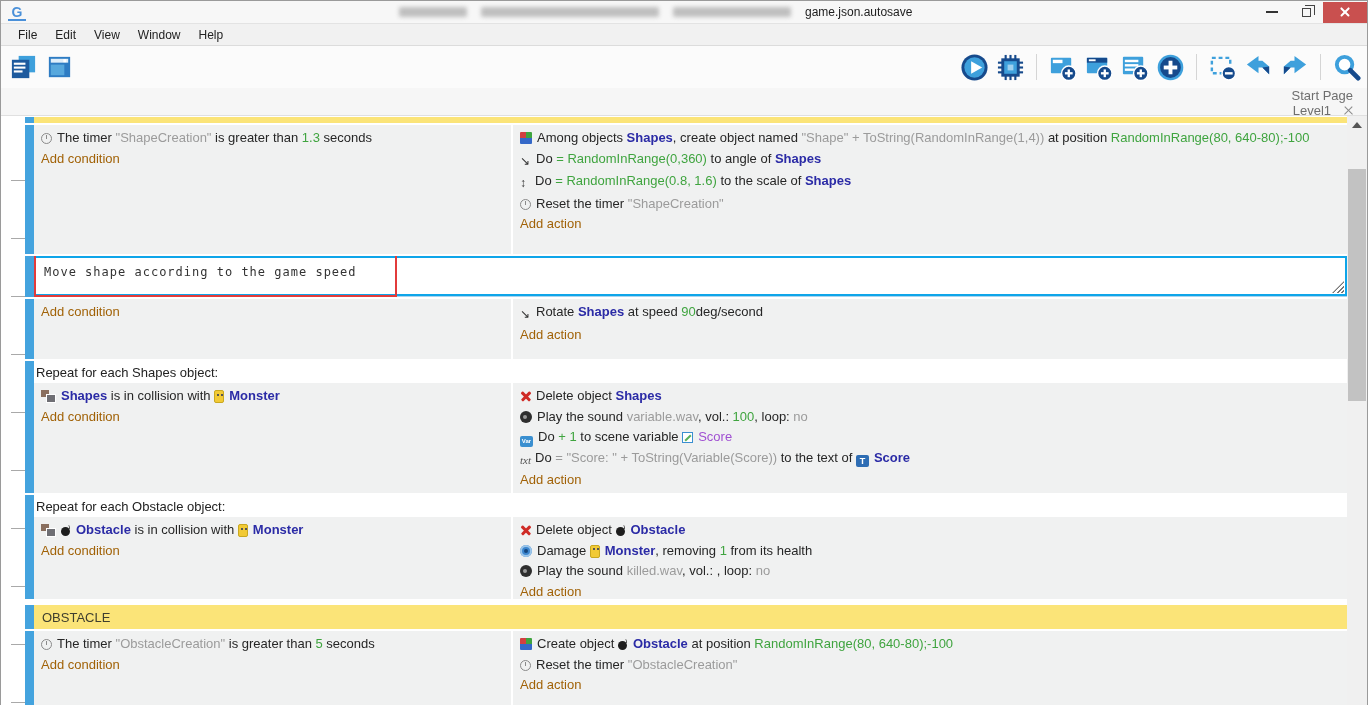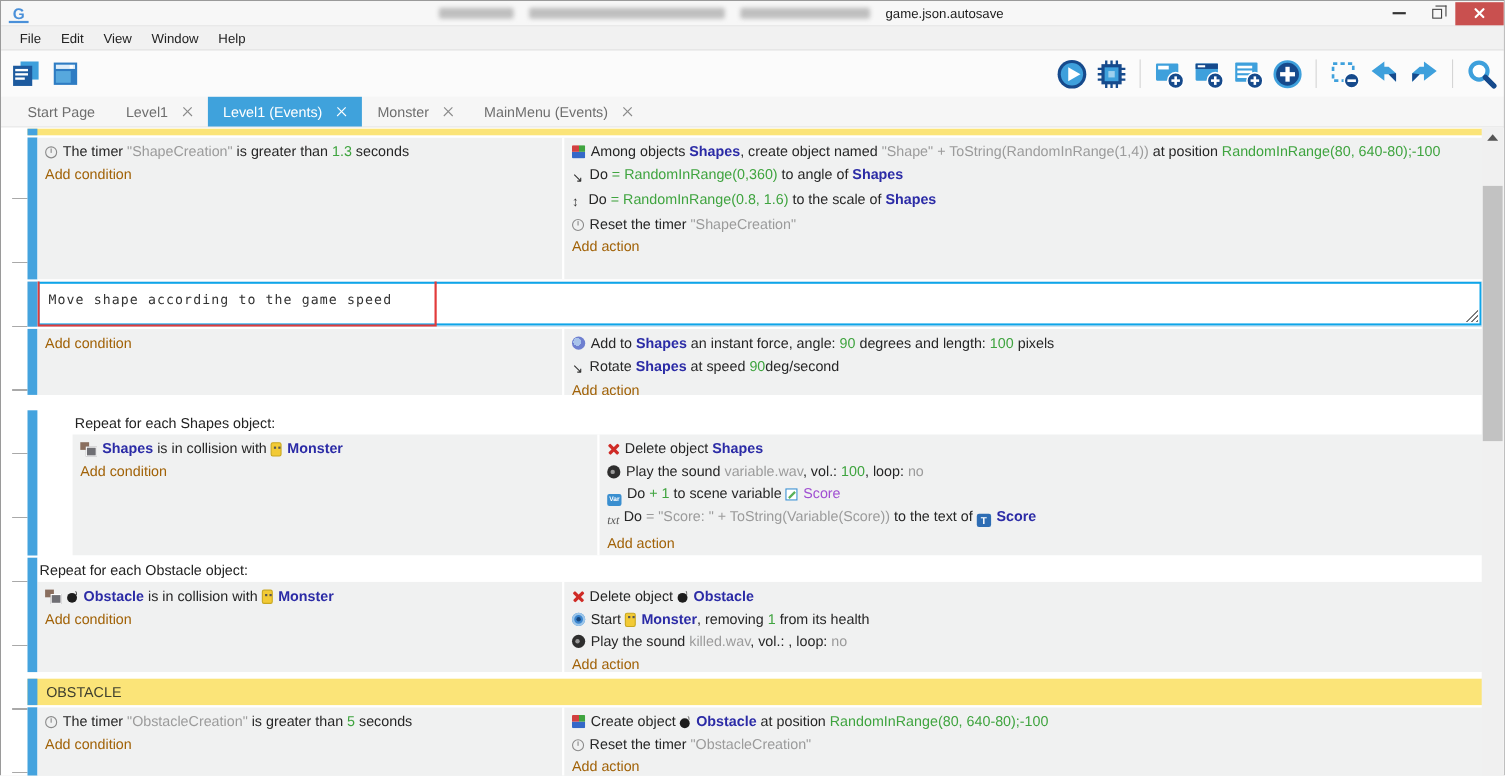--- a/index.html
+++ b/index.html
@@ -27,21 +27,21 @@
   .menu-item { font-size:12px; color:#222; padding:2px 9px;text-align:right; }
 
   
   .toolbar { height:42px; background:#fbfbfb; display:flex; align-items:center; justify-content:space-between; padding:0 6px 0 8px; }
   .tb-group { display:flex; align-items:center; gap:7px; }
   .tbi { width:29px; height:29px; display:inline-flex; }
   .tbi svg { width:100%; height:100%; }
   .tb-sep { width:1px; height:26px; background:#d5d5d5; margin:0 4px; }
 
   
-  .tabbar { height:28px; background:#f6f6f6; display:flex; align-items:flex-end; padding-left:10px; border-bottom:1px solid #e0e0e0; }
+  .tabbar { height:28px; background:#f6f6f6; display:flex; align-items:flex-end; padding-left:10px; border-bottom:1px solid #e0e0e0;flex-direction:column; }
   .tab { height:27px; display:flex; align-items:center; gap:13px; padding:0 14px; font-size:13px; color:#6e6e6e; }
   .tab.active { background:#3fa2dc; color:#fff; }
   .tab-close { position:relative; width:9px; height:9px; }
   .tab-close::before,.tab-close::after { content:""; position:absolute; left:-1px; top:4px; width:11px; height:1.4px; background:#8a8a8a; }
   .tab.active .tab-close::before,.tab.active .tab-close::after { background:#fff; }
   .tab-close::before { transform:rotate(45deg); } .tab-close::after { transform:rotate(-45deg); }
 
   
   .sheet { position:relative; height:590px; background:#fff; overflow:hidden; }
   .gutter { position:absolute; left:0; top:0; width:24px; height:100%; background:#fff; }
@@ -307,27 +307,26 @@
             <div class="resize-grip"></div>
           </div>
           <div class="annotation"></div>
         </div>
         <div class="ev" style="height: 60px; margin-top: 2px;">
           <div class="ev-body" style="min-height: 60px;">
             <div class="cond-cell">
               <div class="add-link">Add condition</div>
             </div>
             <div class="act-cell">
-              <div class="line"><span class="ic ic-force-icon"></span><span>Add to </span><span class="seg-obj">Shapes</span><span> an instant force, angle: </span><span class="seg-expr">90</span><span> degrees and length: </span><span class="seg-expr">100</span><span> pixels</span></div>
               <div class="line"><span class="ic ic-rotate-icon">↘</span><span>Rotate </span><span class="seg-obj">Shapes</span><span> at speed </span><span class="seg-expr">90</span><span>deg/second</span></div>
               <div class="add-link">Add action</div>
             </div>
           </div>
         </div>
-        <div class="ev" style="height: 132px; margin-top: 14px; padding-left: 32px;">
+        <div class="ev" style="height: 132px; margin-top: 2px;">
           <div class="fe-header">Repeat for each Shapes object:</div>
           <div class="ev-body" style="min-height: 110px;">
             <div class="cond-cell">
               <div class="line"><span class="ic ic-collision-icon"></span><span class="seg-obj">Shapes</span><span> is in collision with </span><span class="ic ic-monster-icon"></span><span class="seg-obj">Monster</span></div>
               <div class="add-link">Add condition</div>
             </div>
             <div class="act-cell">
               <div class="line"><span class="ic ic-delete-icon"></span><span>Delete object </span><span class="seg-obj">Shapes</span></div>
               <div class="line"><span class="ic ic-sound-icon"></span><span>Play the sound </span><span class="seg-muted">variable.wav</span><span>, vol.: </span><span class="seg-expr">100</span><span>, loop: </span><span class="seg-muted">no</span></div>
               <div class="line"><span class="ic ic-variable-icon">Var</span><span>Do </span><span class="seg-expr">+ 1</span><span> to scene variable </span><span class="ic ic-scene-var-icon"></span><span class="seg-var">Score</span></div>
@@ -338,21 +337,21 @@
         </div>
         <div class="ev" style="height: 104px; margin-top: 2px;">
           <div class="fe-header">Repeat for each Obstacle object:</div>
           <div class="ev-body" style="min-height: 82px;">
             <div class="cond-cell">
               <div class="line"><span class="ic ic-collision-icon"></span><span class="ic ic-obstacle-icon"></span><span class="seg-obj">Obstacle</span><span> is in collision with </span><span class="ic ic-monster-icon"></span><span class="seg-obj">Monster</span></div>
               <div class="add-link">Add condition</div>
             </div>
             <div class="act-cell">
               <div class="line"><span class="ic ic-delete-icon"></span><span>Delete object </span><span class="ic ic-obstacle-icon"></span><span class="seg-obj">Obstacle</span></div>
-              <div class="line"><span class="ic ic-damage-icon"></span><span>Start </span><span class="ic ic-monster-icon"></span><span class="seg-obj">Monster</span><span>, removing </span><span class="seg-expr">1</span><span> from its health</span></div>
+              <div class="line"><span class="ic ic-damage-icon"></span><span>Damage </span><span class="ic ic-monster-icon"></span><span class="seg-obj">Monster</span><span>, removing </span><span class="seg-expr">1</span><span> from its health</span></div>
               <div class="line"><span class="ic ic-sound-icon"></span><span>Play the sound </span><span class="seg-muted">killed.wav</span><span>, vol.: , loop: </span><span class="seg-muted">no</span></div>
               <div class="add-link">Add action</div>
             </div>
           </div>
         </div>
         <div class="ev ev-section" style="height: 24px; margin-top: 6px;">
           <span>OBSTACLE</span>
         </div>
         <div class="ev" style="height: 90px; margin-top: 2px;">
           <div class="ev-body" style="min-height: 90px;">

